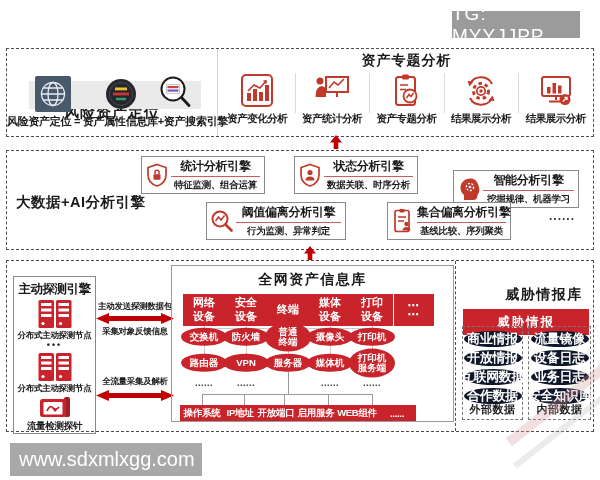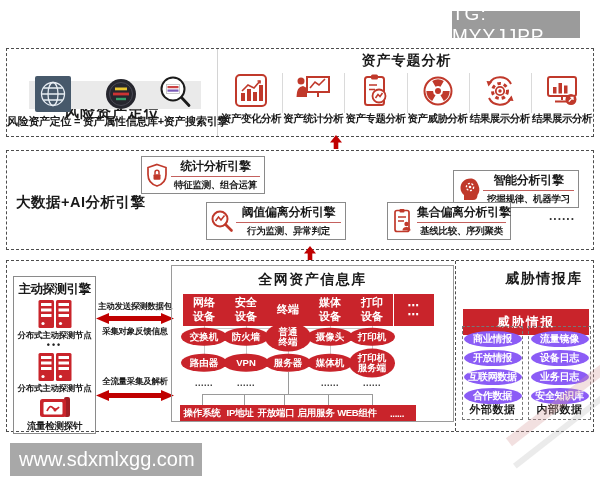--- a/index.html
+++ b/index.html
@@ -98,30 +98,30 @@
     color:#fff; font-size:11px; font-weight:bold; line-height:.85; letter-spacing:2px;
     display:flex; align-items:center; justify-content:center; text-align:center; white-space:pre-line; }
   .conn { position:absolute; background:#9a9a9a; }
   .attr-row { position:absolute; left:8px; top:139px; display:flex; gap:0;border-radius:8px; }
   .attr { height:16px; background:#c9242b; color:#fff; font-size:9.5px; font-weight:bold;
     display:flex; align-items:center; justify-content:center; white-space:nowrap; letter-spacing:-.3px; }
 
   
   .threat-divider { position:absolute; left:448px; top:0; height:100%; border-left:1.5px dashed #4d4d4d; }
   .threat { left:450px; top:4px; width:138px; height:157px; }
-  .th-title { position:absolute; top:5px; width:100%; text-align:center; font-size:14px;
+  .th-title { position:absolute; top:21px; width:100%; text-align:center; font-size:14px;
     font-weight:bold; letter-spacing:1.5px;padding-left:36px; }
   .th-banner { position:absolute; left:6px; top:44px; width:126px; height:26px; background:#c9242b;
     color:#fff; font-size:12.5px; font-weight:bold; letter-spacing:2px;
     display:flex; align-items:center; justify-content:center; }
   .th-col { position:absolute; top:61px; height:94px; border:1.2px dashed #777; padding-top:4px; }
   .th-col-ext { left:5px; width:61px; } .th-col-int { left:71px; width:63px; }
   .th-ov { position:relative; left:50%; transform:translateX(-50%); width:58px; height:16px;
-    margin-bottom:3px; background:#8b5cf6; color:#fff; border-radius:50%;
-    font-size:10px; font-weight:bold; display:flex; align-items:center; justify-content:center;
+    margin-bottom:3px; background:#0f172a; color:#fff; border-radius:50%;
+    font-size:13px; font-weight:bold; display:flex; align-items:center; justify-content:center;
     white-space:nowrap; letter-spacing:-.3px; }
   .th-label { position:absolute; bottom:2px; width:100%; text-align:center; font-size:11px;
     font-weight:bold; letter-spacing:.5px; }
 </style>
 </head>
 <body>
 
 <div id="canvas">
 
   <div class="abs tg-box">TG: MYYJJPP</div>
@@ -201,34 +201,20 @@
                 <rect x="15" y="0.5" width="7" height="5" rx="1.5" fill="#c0392b" stroke="none"></rect>
                 <path d="M13 11 H21 M13 15.5 H19" stroke-width="1.6"></path>
                 <circle cx="23" cy="22" r="6.5" fill="#ffffff" stroke-width="1.8"></circle>
                 <polyline points="19.5,24 22,20.5 24,22.5 26.5,19" stroke-width="1.5"></polyline>
               </svg>
           </span>
           <div class="pr-label">资产专题分析</div>
         </div>
         <div class="pr-item">
           <span class="pr-icon">
-            <svg width="38" height="34" viewBox="0 0 38 34" fill="none">
-                <circle cx="19" cy="17" r="13.5" stroke="#c0392b" stroke-width="2"></circle>
-                <g fill="#c0392b">
-                  <circle cx="19" cy="17" r="3"></circle>
-                  <path d="M21.5 12.7 A5 5 0 0 0 16.5 12.7 L13.2 6.9 A11.7 11.7 0 0 1 24.8 6.9 Z"></path>
-                  <path d="M21.5 12.7 A5 5 0 0 0 16.5 12.7 L13.2 6.9 A11.7 11.7 0 0 1 24.8 6.9 Z" transform="rotate(120 19 17)"></path>
-                  <path d="M21.5 12.7 A5 5 0 0 0 16.5 12.7 L13.2 6.9 A11.7 11.7 0 0 1 24.8 6.9 Z" transform="rotate(240 19 17)"></path>
-                </g>
-              </svg>
-          </span>
-          <div class="pr-label">资产威胁分析</div>
-        </div>
-        <div class="pr-item">
-          <span class="pr-icon">
             <svg width="38" height="34" viewBox="0 0 38 34" fill="none" stroke="#c0392b">
                 <path d="M30 10 A12 11 0 0 0 8.5 9" stroke-width="2"></path>
                 <path d="M5.5 7 L11.5 7.5 L7.5 12.5 Z" fill="#c0392b" stroke="none"></path>
                 <path d="M8 24 A12 11 0 0 0 29.5 25" stroke-width="2"></path>
                 <path d="M32.5 27 L26.5 26.5 L30.5 21.5 Z" fill="#c0392b" stroke="none"></path>
                 <circle cx="19" cy="17" r="7.5" stroke-width="3" stroke-dasharray="3.5 3"></circle>
                 <circle cx="19" cy="17" r="4.2" stroke-width="1.8"></circle>
                 <circle cx="19" cy="17" r="1.7" fill="#c0392b" stroke="none"></circle>
               </svg>
           </span>
@@ -270,20 +256,35 @@
             <path d="M10 11.5 V9.2 A2 2 0 0 1 14 9.2 V11.5" stroke-width="1.5"></path>
             <rect x="8.5" y="11.2" width="7" height="5.5" rx="1" fill="#c0392b" stroke="none"></rect>
           </svg>
       </span>
       <div class="e-txt">
           <div class="e-title">统计分析引擎</div>
           <div class="e-sub">特征监测、组合运算</div>
         </div>
     </div>
 
+    <div class="engine" style="left:287px; top:5px; width:124px;">
+      <span class="e-icon">
+        <svg width="24" height="24" viewBox="0 0 24 24" fill="none" stroke="#c0392b">
+            <path d="M12 1.5 L21 4.5 V11.5 C21 18 17 21.5 12 23 C7 21.5 3 18 3 11.5 V4.5 Z" stroke-width="1.7"></path>
+            <g fill="#c0392b" stroke="none">
+              <circle cx="12" cy="9.5" r="2.6"></circle>
+              <path d="M7.5 17.5 Q7.5 13.5 12 13.5 Q16.5 13.5 16.5 17.5 Z"></path>
+            </g>
+          </svg>
+      </span>
+      <div class="e-txt">
+          <div class="e-title">状态分析引擎</div>
+          <div class="e-sub">数据关联、时序分析</div>
+        </div>
+    </div>
 
     <div class="engine" style="left:446px; top:19px; width:126px;">
       <span class="e-icon">
         <svg width="24" height="24" viewBox="0 0 24 24">
             <path d="M13.5 1.5 C7 1.5 3.5 6 3.5 11 C3.5 14 5 16.5 7 18 V23 H16 C19 23 20.5 21 20.5 18 C22.5 15.5 23 12 21.5 8.5 C20 4 17.5 1.5 13.5 1.5 Z" fill="#c0392b"></path>
             <circle cx="13" cy="10" r="3.6" fill="none" stroke="#ffffff" stroke-width="1.4" stroke-dasharray="2 1.6"></circle>
             <circle cx="13" cy="10" r="1.3" fill="#ffffff"></circle>
           </svg>
       </span>
       <div class="e-txt">

